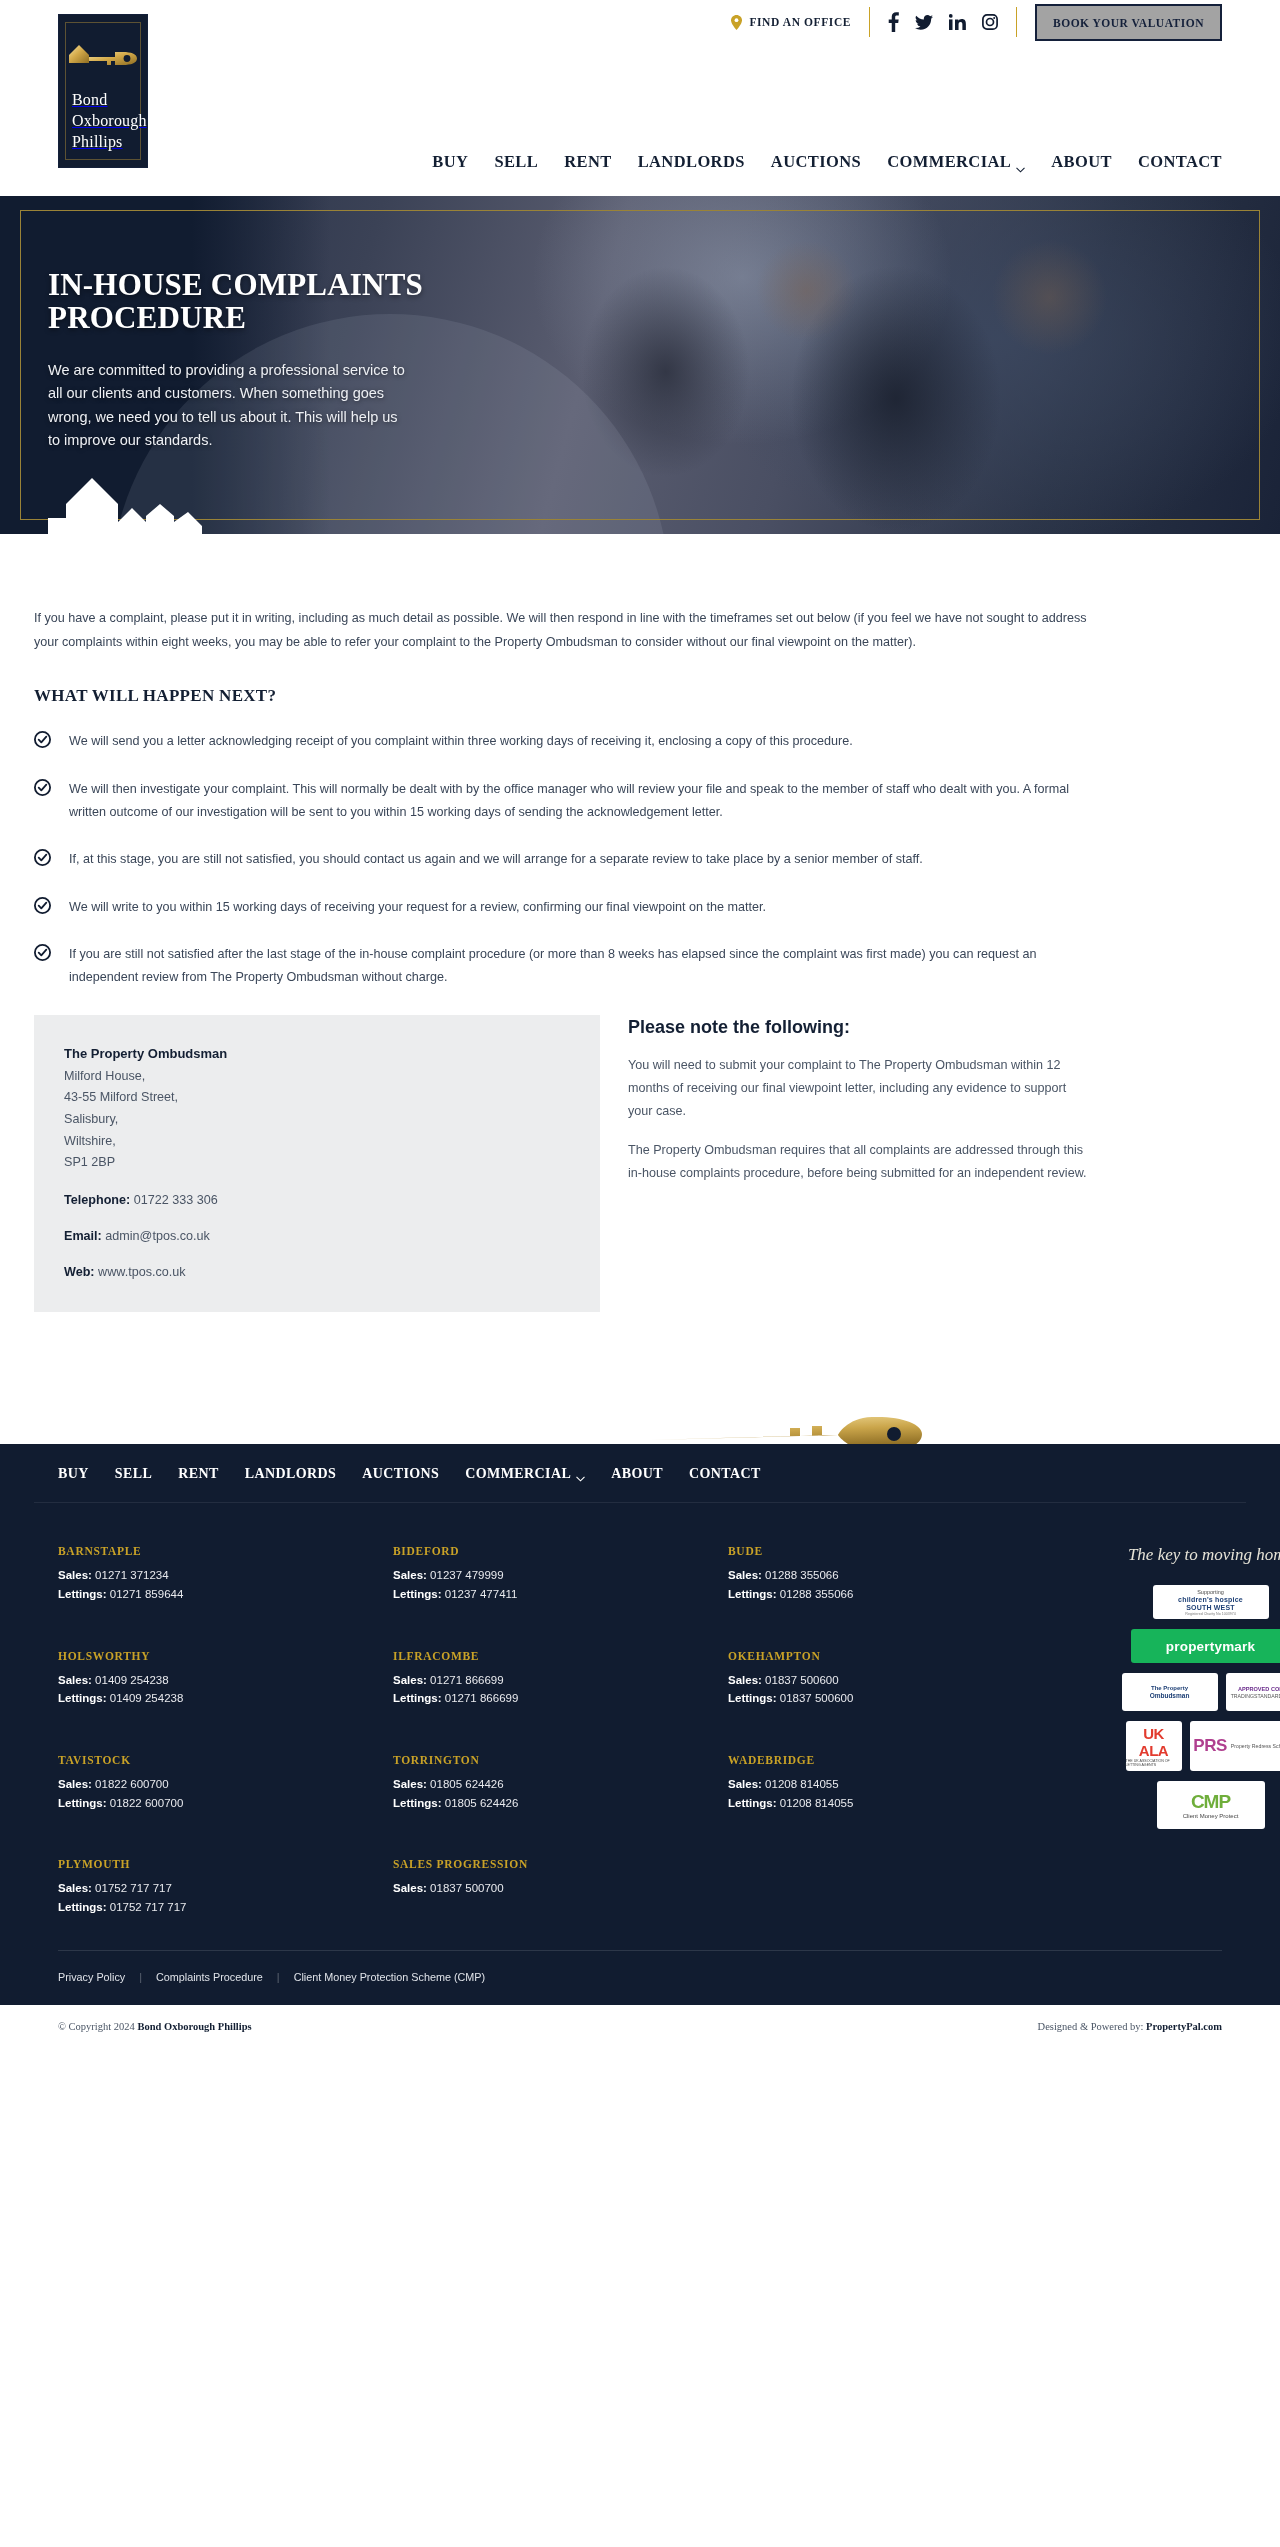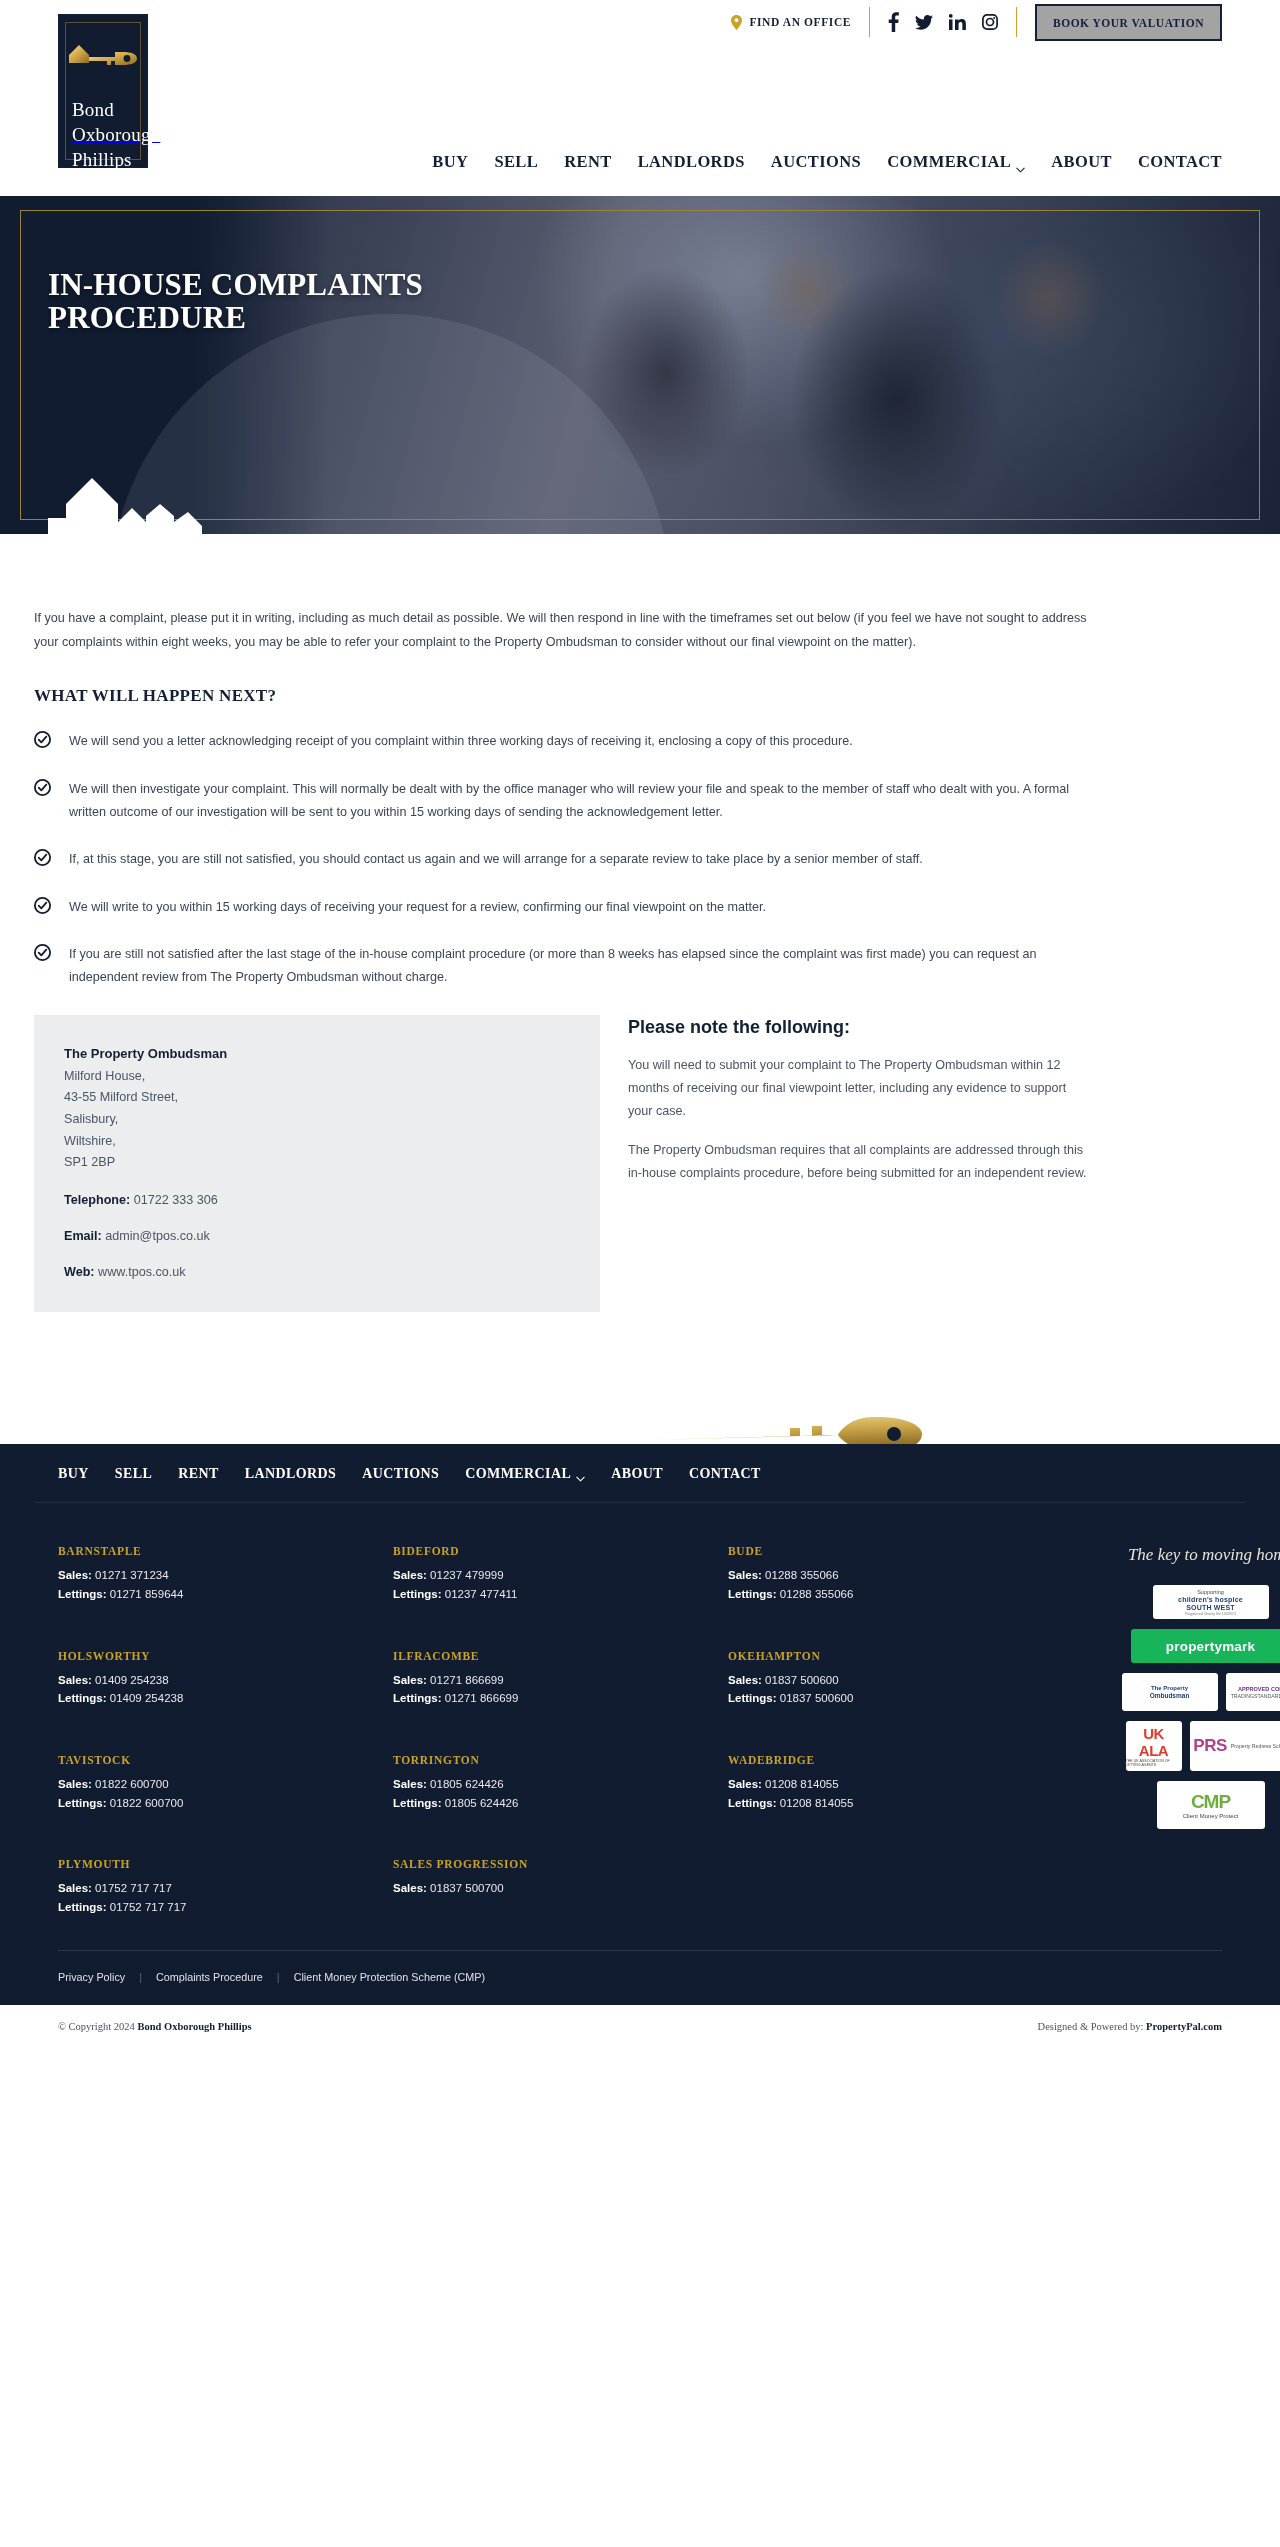--- a/index.html
+++ b/index.html
@@ -29,24 +29,24 @@
     align-items: center;
   }
   .logo-inner {
     position: absolute;
     left: 6px; top: 7px; right: 6px; bottom: 7px;
     border: 1px solid #5d5233;
   }
   .logo-key { margin-top: 20px; width: 72px; height: 42px; position: relative; z-index: 2;}
   .logo-words {
     position: relative; z-index: 2;
-    margin-top: 20px;
+    margin-top: 12px;
     color: #ffffff;
     font-family: "Liberation Serif", serif;
-    font-size: 19px;
+    font-size: 16px;
     line-height: 1.32;
     letter-spacing: .2px;
     text-align: left;
     width: 62px;
   }
   .header-utility {
     position: absolute;
     right: 58px; top: 6px;
     display: flex; align-items: center; gap: 0;
     height: 32px;
@@ -380,20 +380,21 @@
 </header>
 
 <section class="hero">
   <div class="hero-photo"></div>
   <div class="hero-figures"></div>
   <div class="hero-dark-left"></div>
   <div class="hero-circle"></div>
   <div class="hero-frame"></div>
   <div class="hero-content">
     <h1 class="hero-title">IN-HOUSE COMPLAINTS PROCEDURE</h1>
+    <p class="hero-sub">We are committed to providing a professional service to all our clients and customers. When something goes wrong, we need you to tell us about it. This will help us to improve our standards.</p>
   </div>
   <div class="hero-house">
     <svg viewBox="0 0 200 80" width="200" height="80">
       <path d="M0 80 L0 58 L18 58 L18 44 L44 18 L70 44 L70 80 Z M70 80 L70 62 L84 48 L98 62 L98 56 L112 44 L126 56 L126 62 L140 52 L154 66 L154 80 Z" fill="#ffffff"></path>
     </svg>
   </div>
 </section>
 
 <main class="main-wrap">
   <div class="content">

